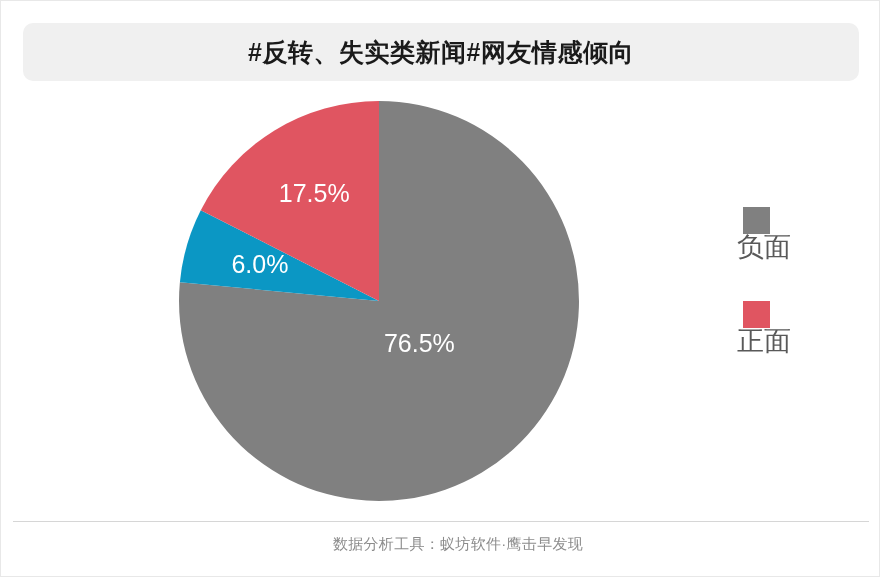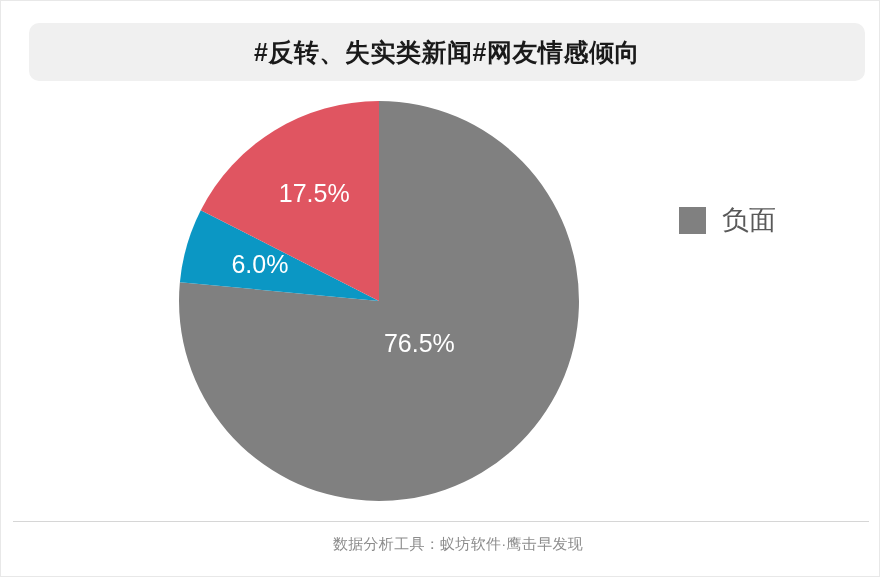--- a/index.html
+++ b/index.html
@@ -16,21 +16,21 @@
     height: 577px;
     background: #ffffff;
     border: 1px solid #e8e8e8;
     box-sizing: border-box;
     overflow: hidden;
   }
 
   
   .title-banner {
     position: absolute;
-    left: 28px;
+    left: 22px;
     top: 22px;
     width: 836px;
     height: 58px;
     background: #f0f0f0;
     border-radius: 10px;
     display: flex;
     align-items: center;
     justify-content: center;
     box-sizing: border-box;
   }
@@ -67,23 +67,24 @@
 
   
   .legend {
     position: absolute;
     left: 678px;
     top: 120px;
     width: 170px;
   }
   .legend-item {
     display: flex;
-    align-items: flex-start;
+    align-items: center;
     height: 36px;
     margin-bottom: 58px;
+    flex-direction: column;
   }
   .legend-item:last-child { margin-bottom: 0; }
   .legend-swatch {
     width: 27px;
     height: 27px;
     flex: 0 0 27px;
     margin-right: 16px;
   }
   .legend-label {
     font-size: 27px;
@@ -136,20 +137,24 @@
       <text class="slice-label" id="label-negative" x="248.4" y="252.4">76.5%</text>
       <text class="slice-label" id="label-neutral" x="88.9" y="173.4">6.0%</text>
       <text class="slice-label" id="label-positive" x="143.2" y="102.3">17.5%</text>
     </svg>
 
     <div class="legend">
       <div class="legend-item">
         <span class="legend-swatch" id="sw0" style="background: rgb(128, 128, 128);"></span>
         <span class="legend-label">负面</span>
       </div>
+      <div class="legend-item">
+        <span class="legend-swatch" id="sw2" style="background: rgb(224, 85, 97);"></span>
+        <span class="legend-label">正面</span>
+      </div>
     </div>
   </div>
 
   <div class="footer-divider"></div>
   <div class="footer">
     <span class="footer-text">数据分析工具：蚁坊软件·鹰击早发现</span>
   </div>
 
 </div>
 

